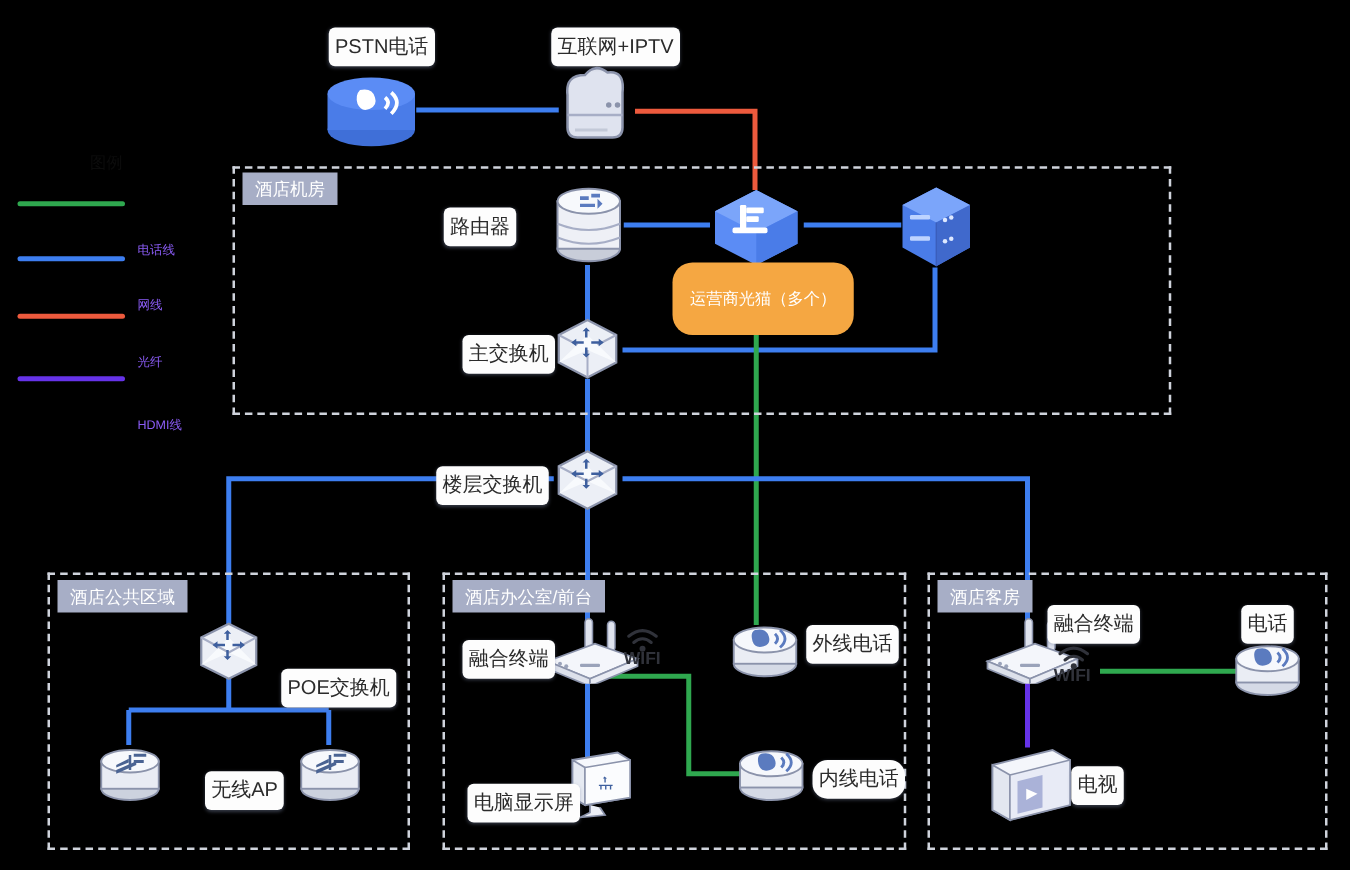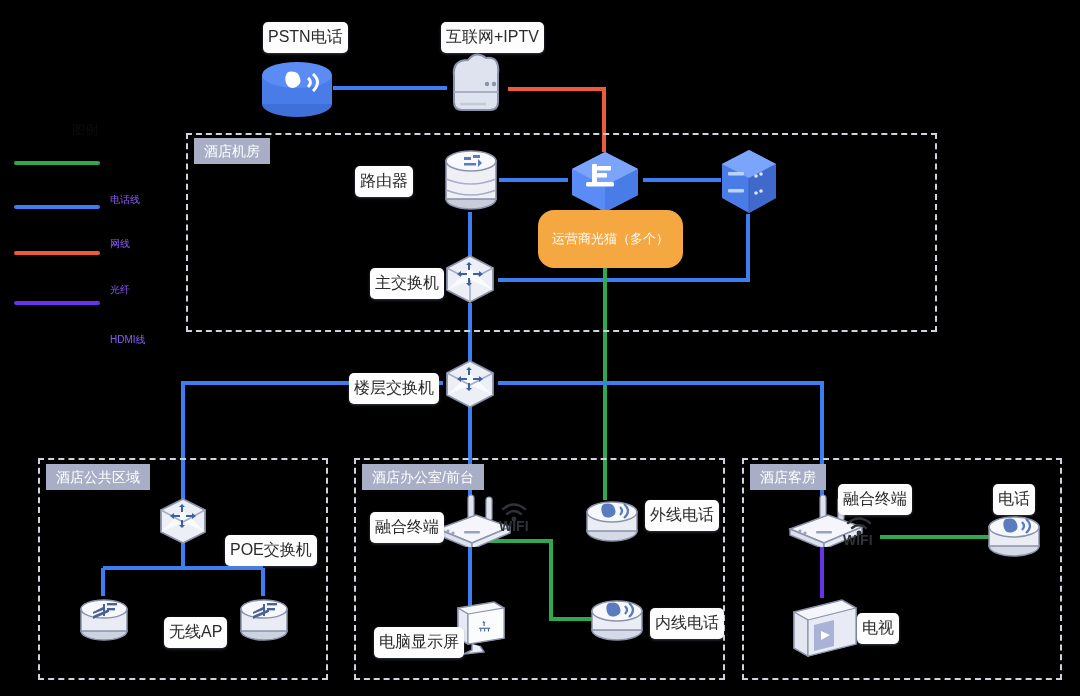--- a/index.html
+++ b/index.html
@@ -304,21 +304,21 @@
 
   <div class="node" style="left:588px;top:597px;width:58px;height:48px;">
     <svg width="58" height="48" viewBox="0 0 58 48">
       <ellipse cx="29" cy="33" rx="25" ry="10" fill="#d5dae6" stroke="#8b93ab" stroke-width="1.5"></ellipse>
       <rect x="4" y="14" width="50" height="19" fill="#eaedf4" stroke="#8b93ab" stroke-width="1.5"></rect>
       <ellipse cx="29" cy="14" rx="25" ry="10" fill="#f6f8fc" stroke="#8b93ab" stroke-width="1.5"></ellipse>
       <path d="M21,6 q9,-2 11,5 q2,6 -4,8 q-7,2 -9,-4 q-2,-7 2,-9z" fill="#5b7bbf"></path>
       <path d="M37,9 q4,4 0,8 M41,6 q8,7 0,14" stroke="#5b7bbf" stroke-width="2.3" fill="none"></path>
     </svg>
   </div>
-  <div class="lbl" style="left:650px;top:608px;">内线电话</div>
+  <div class="lbl" style="left:650px;top:608px;border-radius:12px;">内线电话</div>
 
   <div class="node" style="left:786px;top:493px;width:80px;height:54px;">
     <svg width="80" height="54" viewBox="0 0 80 54">
       <rect x="34" y="2" width="6" height="26" rx="3" fill="#dfe3ee" stroke="#8b93ab" stroke-width="1.2"></rect>
       <rect x="52" y="4" width="6" height="24" rx="3" fill="#dfe3ee" stroke="#8b93ab" stroke-width="1.2"></rect>
       <path d="M4,36 L42,22 L76,34 L38,50z" fill="#f4f6fb" stroke="#8b93ab" stroke-width="1.4"></path>
       <path d="M4,36 L4,42 L38,56 L38,50z" fill="#dde1eb" stroke="#8b93ab" stroke-width="1.4"></path>
       <path d="M38,50 L38,56 L76,40 L76,34z" fill="#e8ebf3" stroke="#8b93ab" stroke-width="1.4"></path>
       <g fill="#9aa3ba">
         <circle cx="14" cy="38" r="1.6"></circle>

